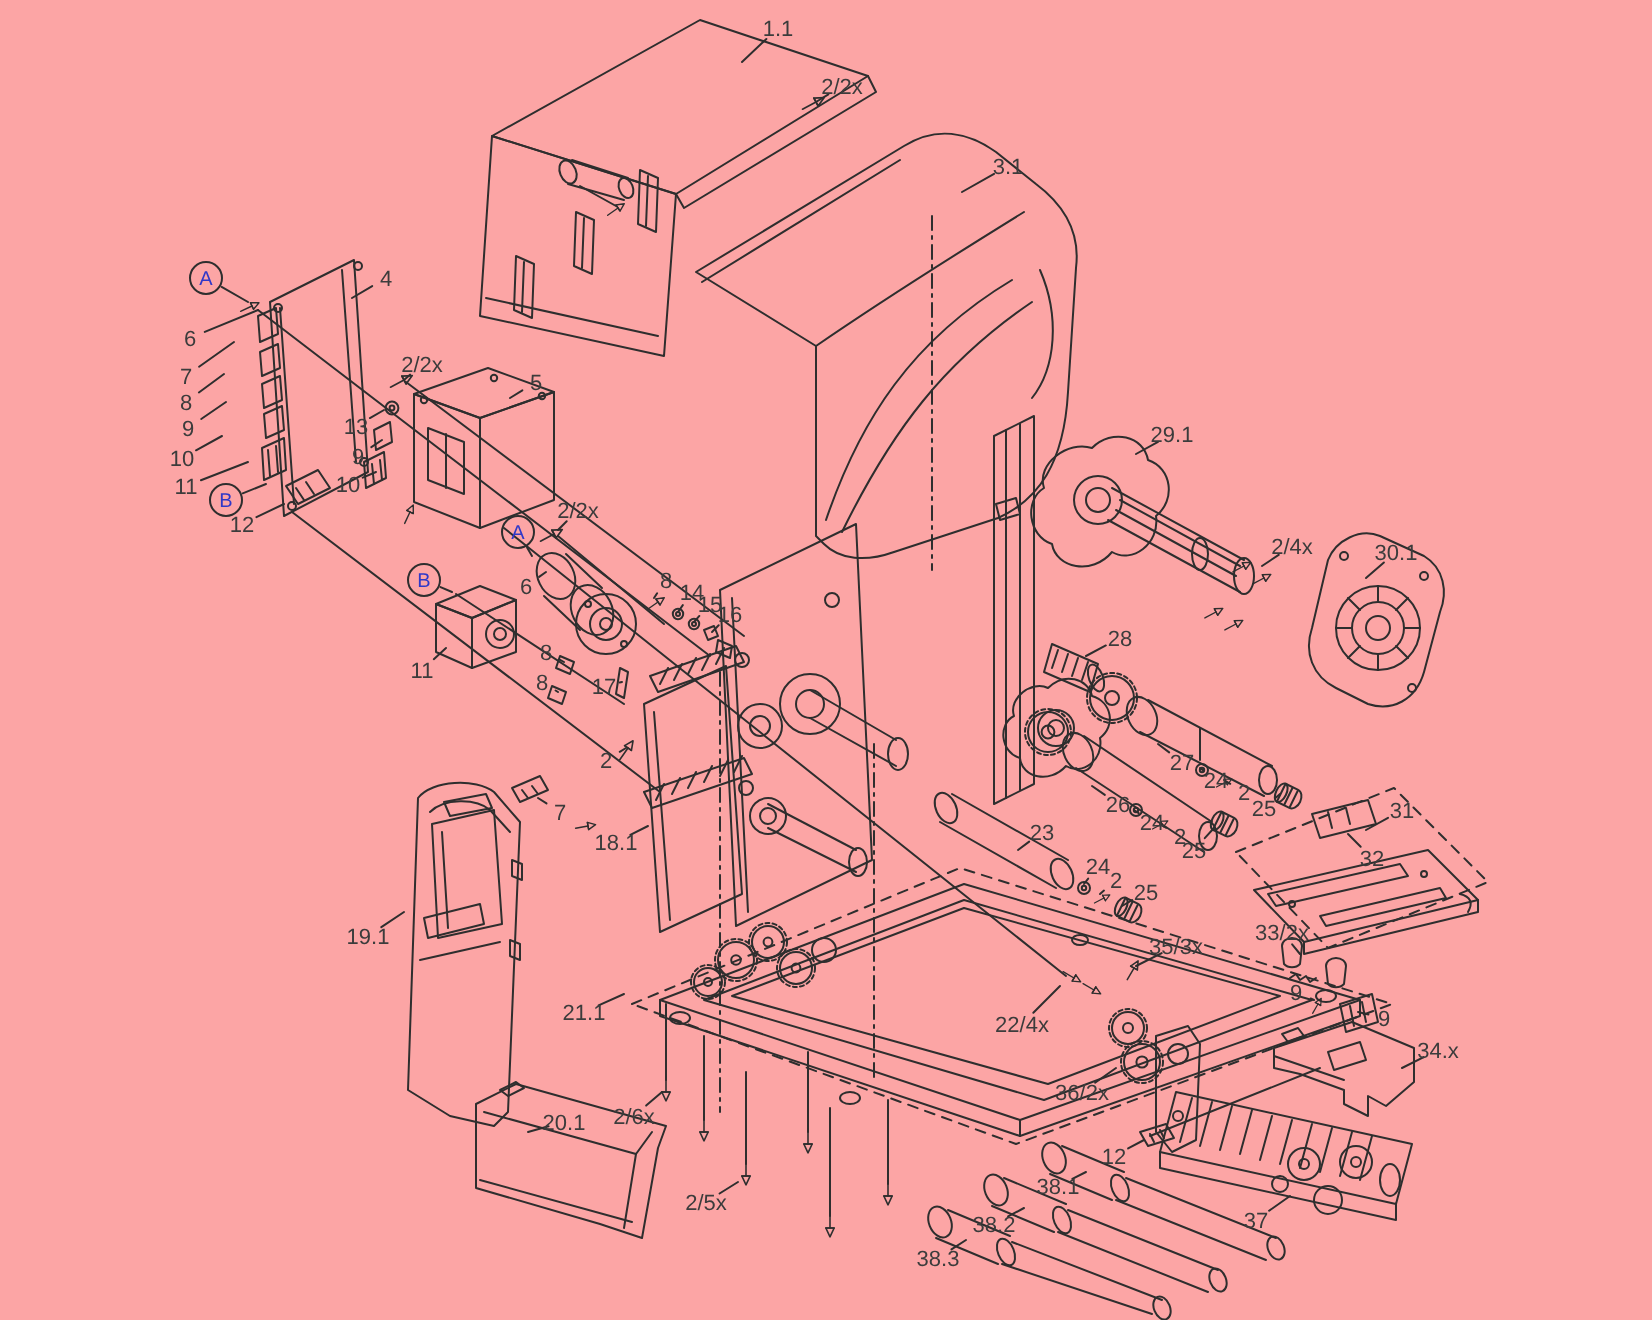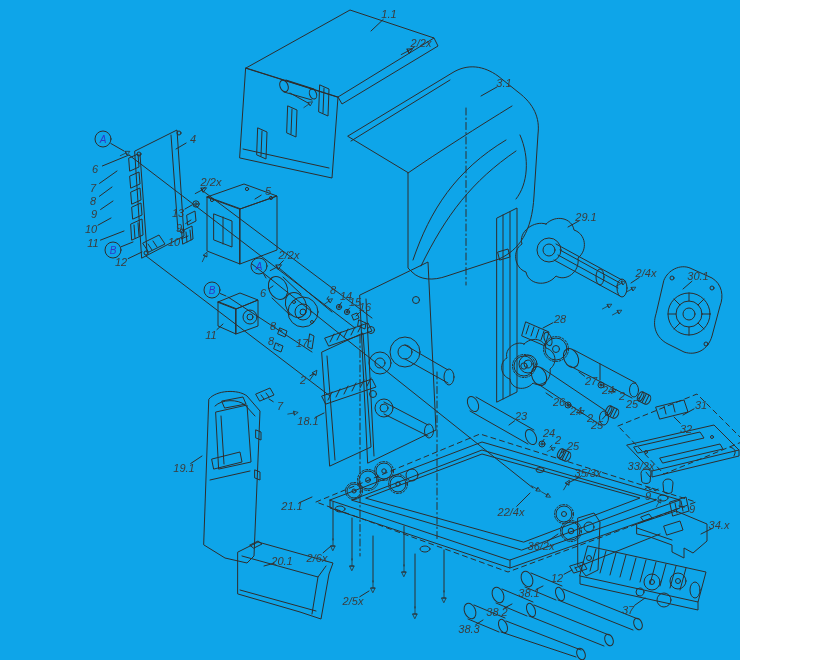--- a/index.html
+++ b/index.html
@@ -1,17 +1,17 @@
 <!DOCTYPE html>
 <html><head>
 <meta charset="utf-8">
 <style>
   html,body{margin:0;padding:0;background:#ffffff;}
-  .stage{position:relative;width:740px;height:660px;background:#0ea5e9;overflow:hidden;
-         font-family:"Liberation Sans",sans-serif;font-style:italic;}
+  .stage{position:relative;width:826px;height:660px;background:#fca5a5;overflow:hidden;
+         font-family:"Liberation Sans",sans-serif;}
   svg{display:block}
   
   .art path,.art line,.art circle,.art ellipse,.art polyline,.art rect{
     stroke:#2e2e2e;stroke-width:1;fill:none;stroke-linecap:round;stroke-linejoin:round;}
   .fw{fill:#ffffff;}
   .fd{fill:#333333;stroke:#222;}
   .fdd{fill:#4a4a4a;stroke:#222;}
   .thin{stroke-width:.6;}
   .dash{stroke-dasharray:5 4;stroke-width:.8;}
   .dashdot{stroke-dasharray:7 3 1.5 3;stroke-width:.7;}

